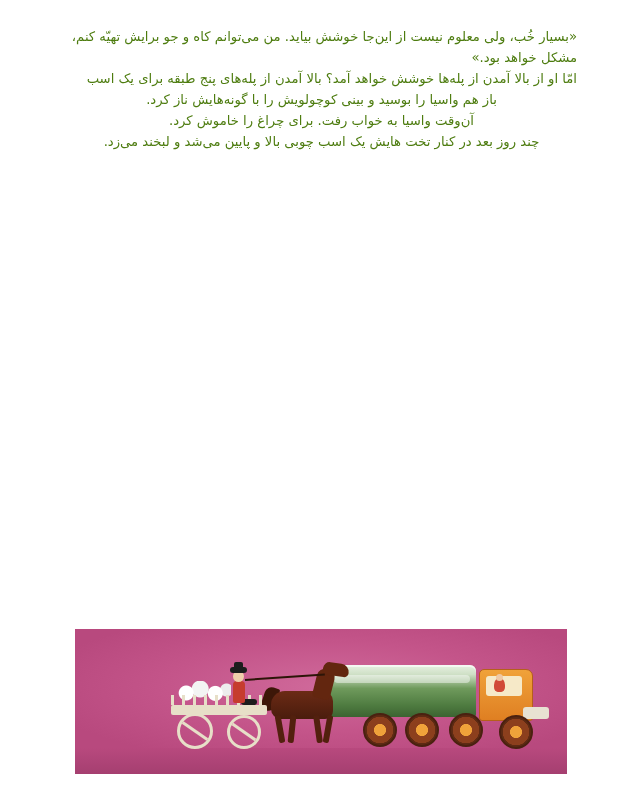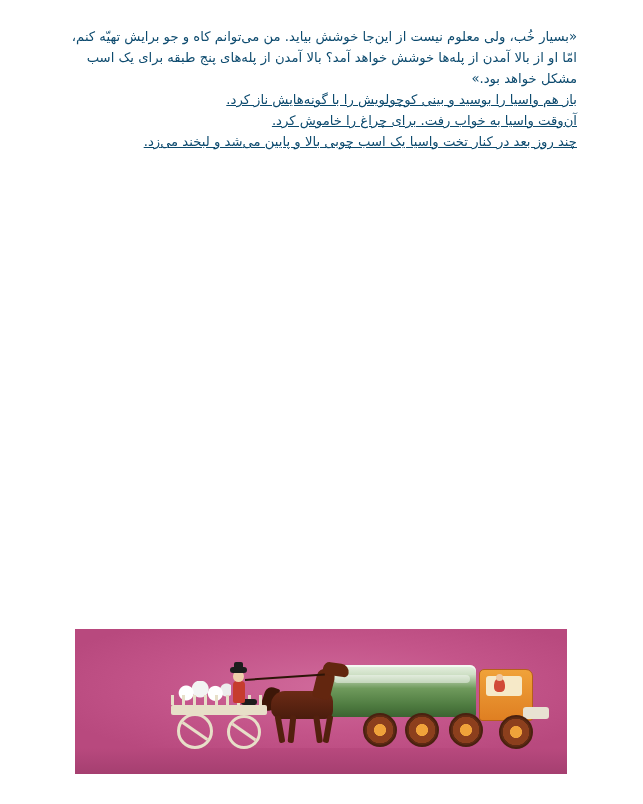--- a/index.html
+++ b/index.html
@@ -22,31 +22,31 @@
     background: #ffffff;
   }
 
   .text-block {
     position: absolute;
     top: 26px;
     right: 66px;
     left: 66px;
     direction: rtl;
     text-align: right;
-    color: #0c4a6e;
+    color: #4d7c0f;
     font-size: 13.2px;
     line-height: 21px;
   }
 
   .para {
     margin: 0 0 0 0;
   }
 
   .para.center-ish {
-    text-decoration: underline;
+    text-align: center;
   }
 
   .line {
     display: block;
     white-space: pre-wrap;
   }
 
   
   .illustration {
     position: absolute;
@@ -308,34 +308,34 @@
 </style>
 </head>
 <body>
 
 <div class="page">
 
   <div class="text-block">
 
     <p class="para">
       <span class="line">«بسیار خُب، ولی معلوم نیست از این‌جا خوشش بیاید. من می‌توانم کاه و جو برایش تهیّه کنم،</span>
+      <span class="line">مشکل خواهد بود.»</span>
       <span class="line">امّا او از بالا آمدن از پله‌ها خوشش خواهد آمد؟ بالا آمدن از پله‌های پنج طبقه برای یک اسب</span>
-      <span class="line">مشکل خواهد بود.»</span>
     </p>
 
     <p class="para center-ish">
       <span class="line">باز هم واسیا را بوسید و بینی کوچولویش را با گونه‌هایش ناز کرد.</span>
     </p>
 
     <p class="para center-ish">
       <span class="line">آن‌وقت واسیا به خواب رفت. برای چراغ را خاموش کرد.</span>
     </p>
 
     <p class="para center-ish">
-      <span class="line">چند روز بعد در کنار تخت واسیا یک اسب چوبی بالا و پایین می‌شد و لبخند می‌زد.</span>
+      <span class="line">چند روز بعد در کنار تخت هایش یک اسب چوبی بالا و پایین می‌شد و لبخند می‌زد.</span>
     </p>
 
   </div>
 
   <div class="illustration">
     <div class="ill-bg"></div>
     <div class="ill-ground"></div>
 
     <div class="truck-body"></div>
     <div class="truck-cab">

